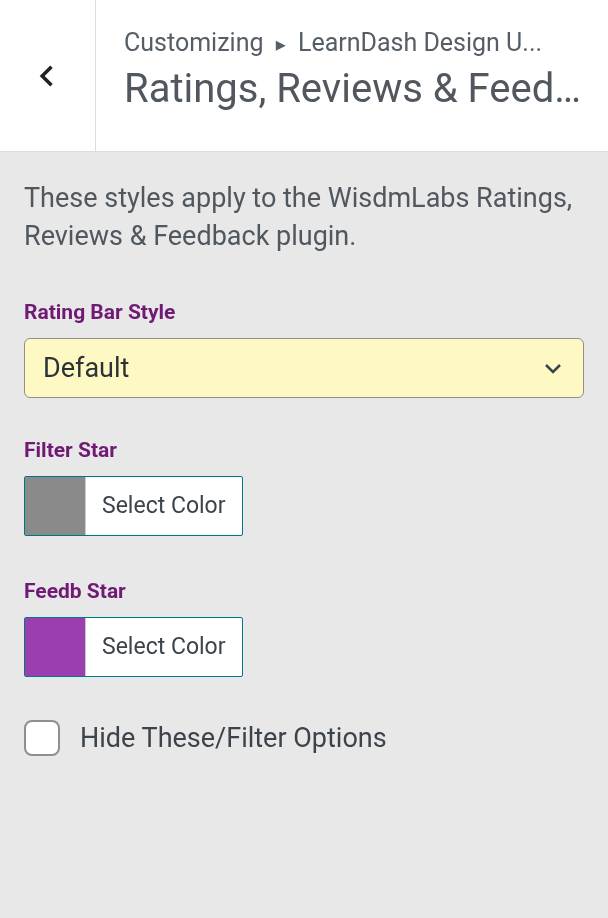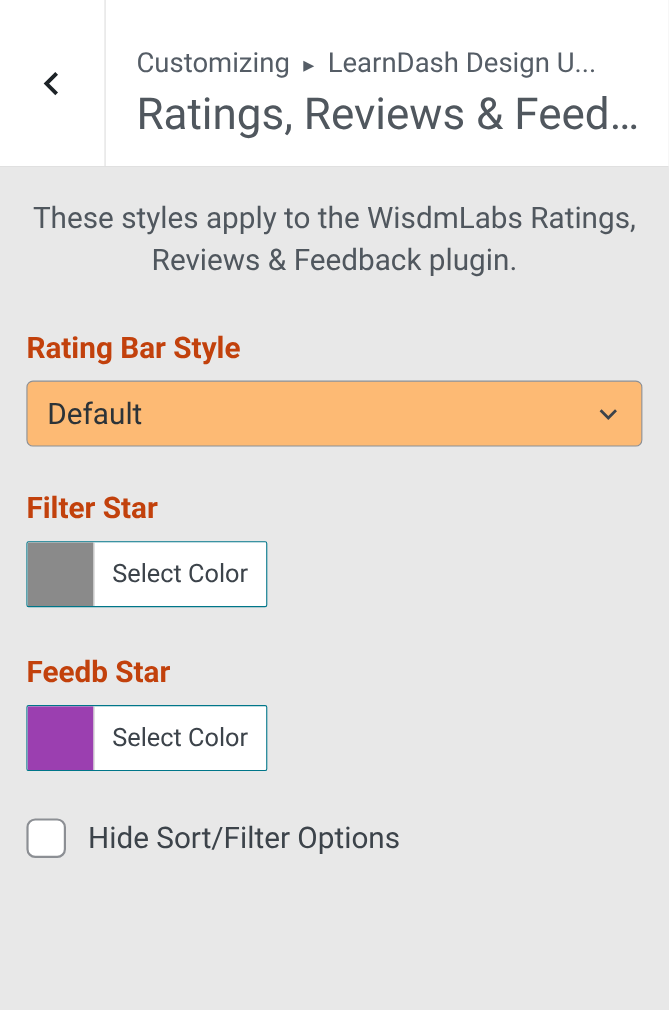--- a/index.html
+++ b/index.html
@@ -29,21 +29,20 @@
       cursor: pointer;
     }
     .back-button svg {
       width: 28px;
       height: 28px;
     }
     .header-text {
       flex: 1;
       padding: 28px 24px 0 28px;
       overflow: hidden;
-      margin-top: 15px;
     }
     .breadcrumb {
       font-size: 25px;
       color: #555d66;
       margin-bottom: 8px;
       white-space: nowrap;
       overflow: hidden;
       text-overflow: ellipsis;
     }
     .breadcrumb .caret {
@@ -59,35 +58,34 @@
       text-overflow: ellipsis;
     }
     .content {
       padding: 28px 24px;
     }
     .description {
       font-size: 27px;
       color: #50575e;
       line-height: 1.4;
       margin-bottom: 44px;
-      text-align: center;
     }
     .control-group {
       margin-bottom: 40px;
     }
     .control-label {
-      font-size: 27px;
+      font-size: 21px;
       font-weight: 700;
-      color: #c2410c;
+      color: #701a75;
       margin-bottom: 14px;
       display: block;
     }
     .select-wrapper {
       position: relative;
-      background: #fdba74;
+      background: #fef9c3;
       border: 1px solid #8c8f94;
       border-radius: 6px;
       height: 60px;
       display: flex;
       align-items: center;
       padding: 0 18px;
       cursor: pointer;
     }
     .select-value {
       font-size: 27px;
@@ -197,16 +195,16 @@
     <div class="color-control">
       <div class="color-swatch" style="background:#9b3fb0"></div>
       <div class="color-button">Select Color</div>
     </div>
   </div>
 
   <div class="checkbox-row">
     <div class="checkbox-box">
       
     </div>
-    <span class="checkbox-label">Hide Sort/Filter Options</span>
+    <span class="checkbox-label">Hide These/Filter Options</span>
   </div>
 
 </div>
 
 </body></html>

